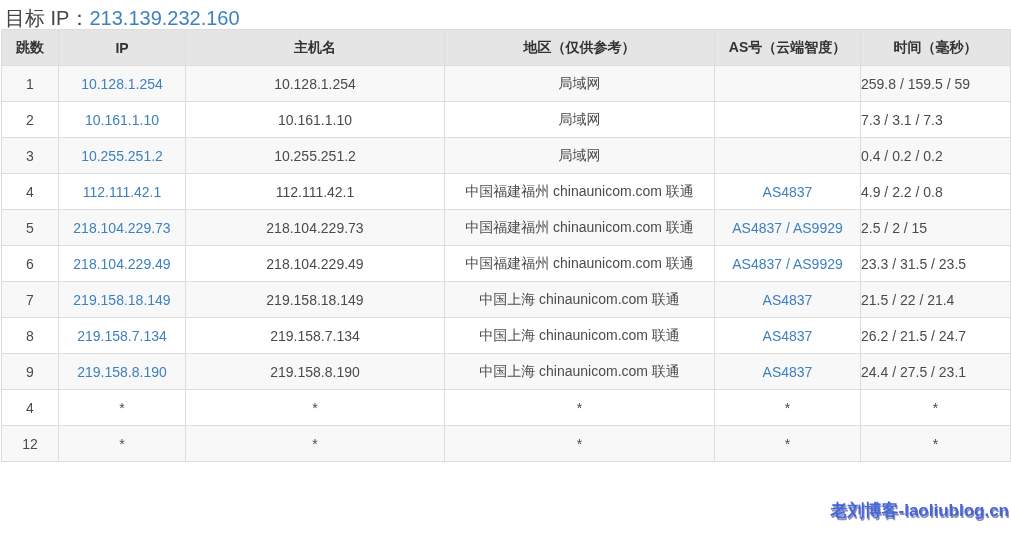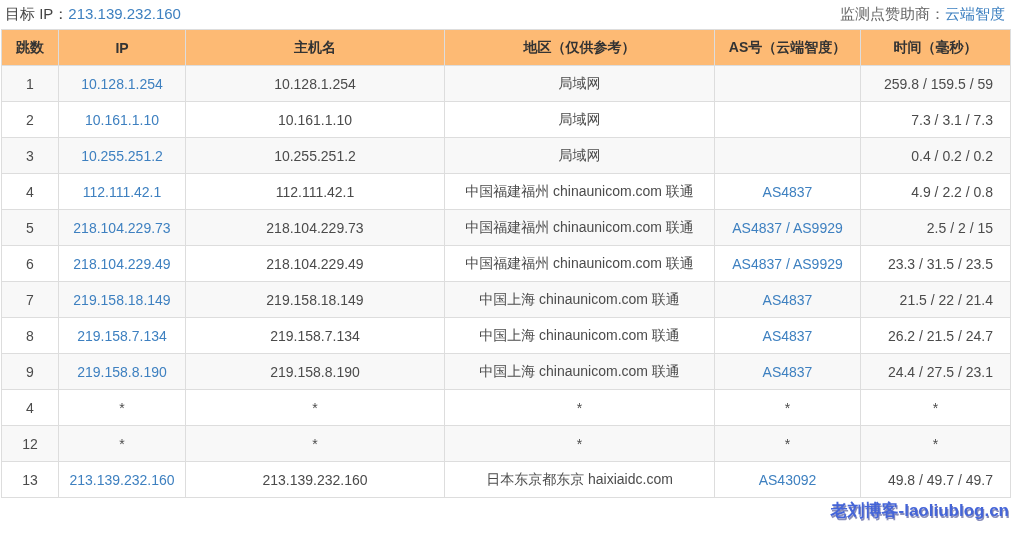--- a/index.html
+++ b/index.html
@@ -3,55 +3,52 @@
 <meta charset="utf-8">
 <style>
   * { margin:0; padding:0; box-sizing:border-box; }
   html,body { width:1011px; height:552px; background:#fff; overflow:hidden; }
   body {
     font-family:"Liberation Sans","DejaVu Sans",sans-serif;
     color:#333; position:relative;
   }
   .topbar {
     height:29px; display:flex; justify-content:space-between; align-items:flex-start;
-    padding:5px 6px 0 5px; font-size:15px;
+    padding:5px 6px 0 5px; font-size:20px;
   }
   .topbar .label { color:#444; }
   .topbar .sponsor .label { color:#666; }
   a.link { color:var(--link-color,#3e80c0); text-decoration:none; cursor:pointer; }
   table {
     border-collapse:collapse; table-layout:fixed;
     width:1009px; margin-left:1px; font-size:14px;
   }
   th, td {
     border:1px solid #ddd; height:36px; text-align:center;
     padding:0; overflow:hidden; white-space:nowrap;
   }
-  th { font-weight:bold; color:#333; background:#fdba74; }
+  th { font-weight:bold; color:#333; background:#e5e5e5; }
   td { color:#4b4b4b; }
   tbody tr:nth-child(odd) { background:#f8f8f8; }
-  td.time { text-align:right; padding-right:17px; }
+  td.time { text-align:left; padding-right:17px; }
   td.time.star { text-align:center; padding-right:0; }
   .watermark {
     position:absolute; top:499px; right:2px; white-space:nowrap;
     font-size:17px; font-weight:bold; letter-spacing:0;
     color:var(--watermark-color,#4565d8);
     text-shadow:1px 2px 0 rgba(38,48,130,0.55);
     pointer-events:none;
   }
 </style>
 </head>
 <body>
 
 <div class="topbar">
   <div class="target">
     <span class="label">目标 IP：</span><a class="link">213.139.232.160</a>
-  </div>
-  <div class="sponsor">
-    <span class="label">监测点赞助商：</span><a class="link">云端智度</a>
   </div>
 </div>
 
 <table>
   <colgroup>
     <col style="width:57px">
       <col style="width:127px">
       <col style="width:259px">
     <col style="width:270px">
       <col style="width:146px">
@@ -149,24 +146,16 @@
         <td class="time star">*</td>
       </tr>
       <tr>
         <td>12</td>
         <td>*</td>
         <td>*</td>
         <td>*</td>
         <td>*</td>
         <td class="time star">*</td>
       </tr>
-      <tr>
-        <td>13</td>
-        <td><a class="link">213.139.232.160</a></td>
-        <td>213.139.232.160</td>
-        <td>日本东京都东京 haixiaidc.com</td>
-        <td><a class="link">AS43092</a></td>
-        <td class="time">49.8 / 49.7 / 49.7</td>
-      </tr>
     </tbody>
 </table>
 
 <div class="watermark">老刘博客-laoliublog.cn</div>
 
 </body></html>

